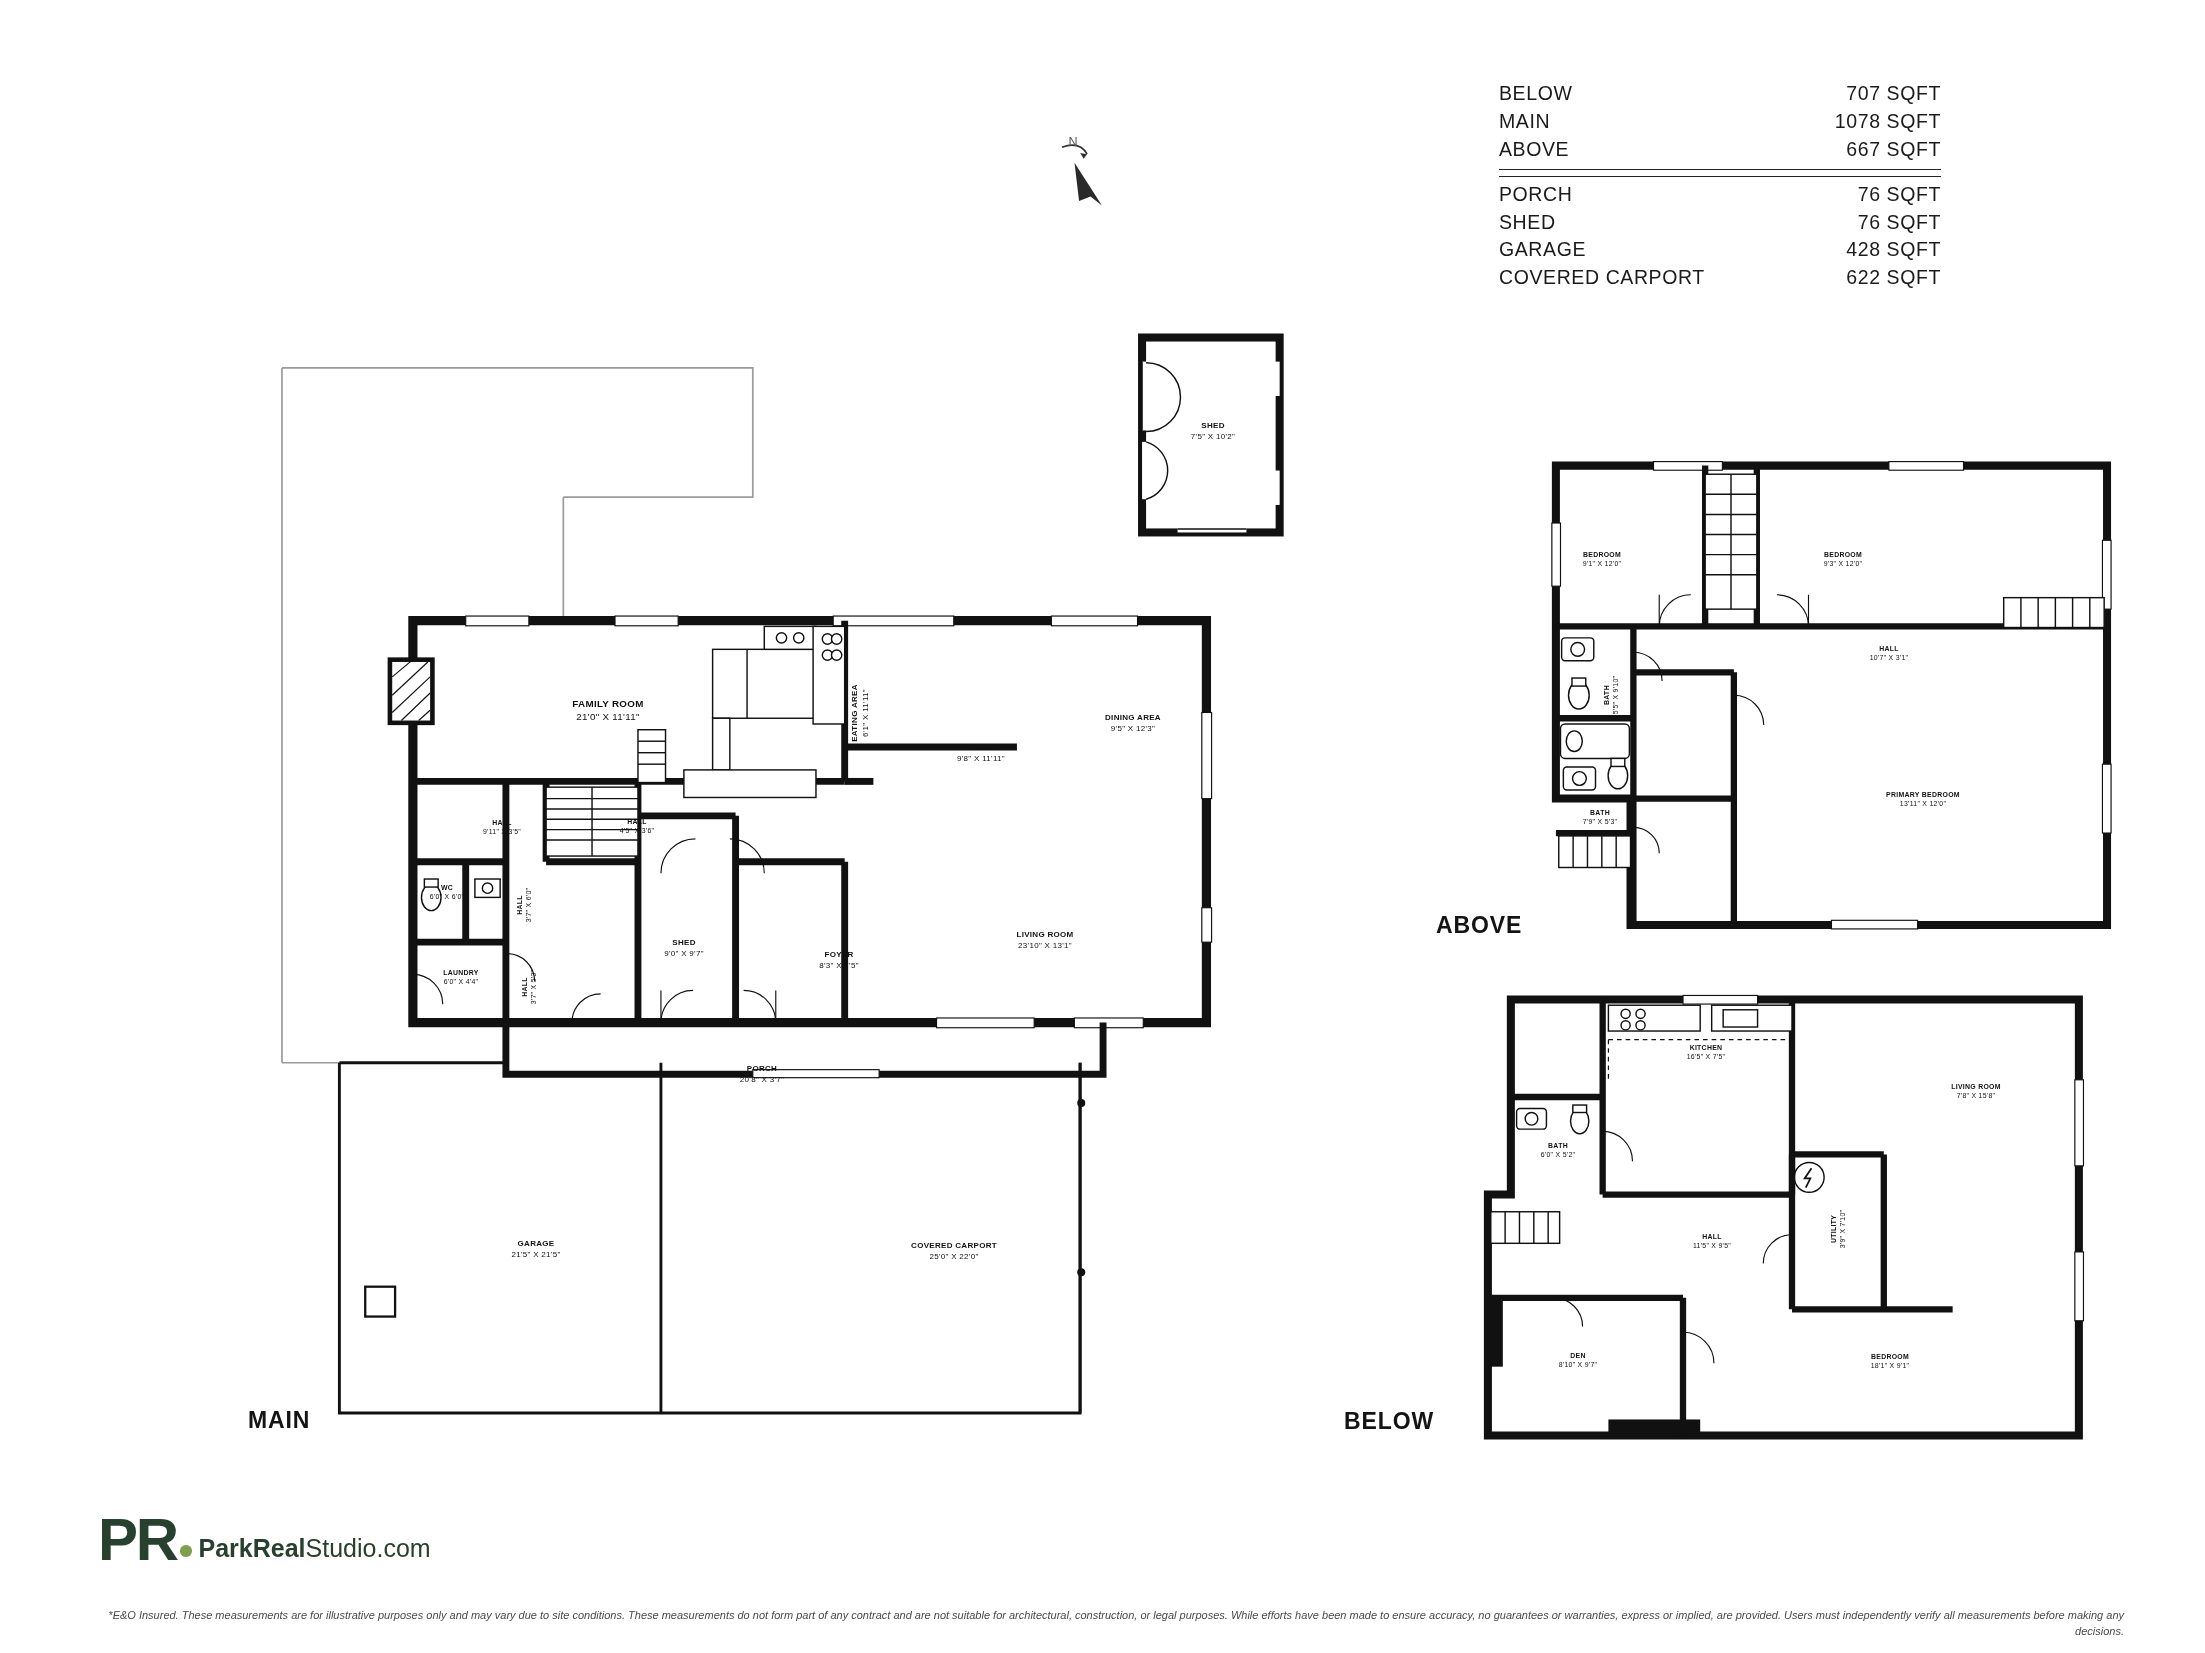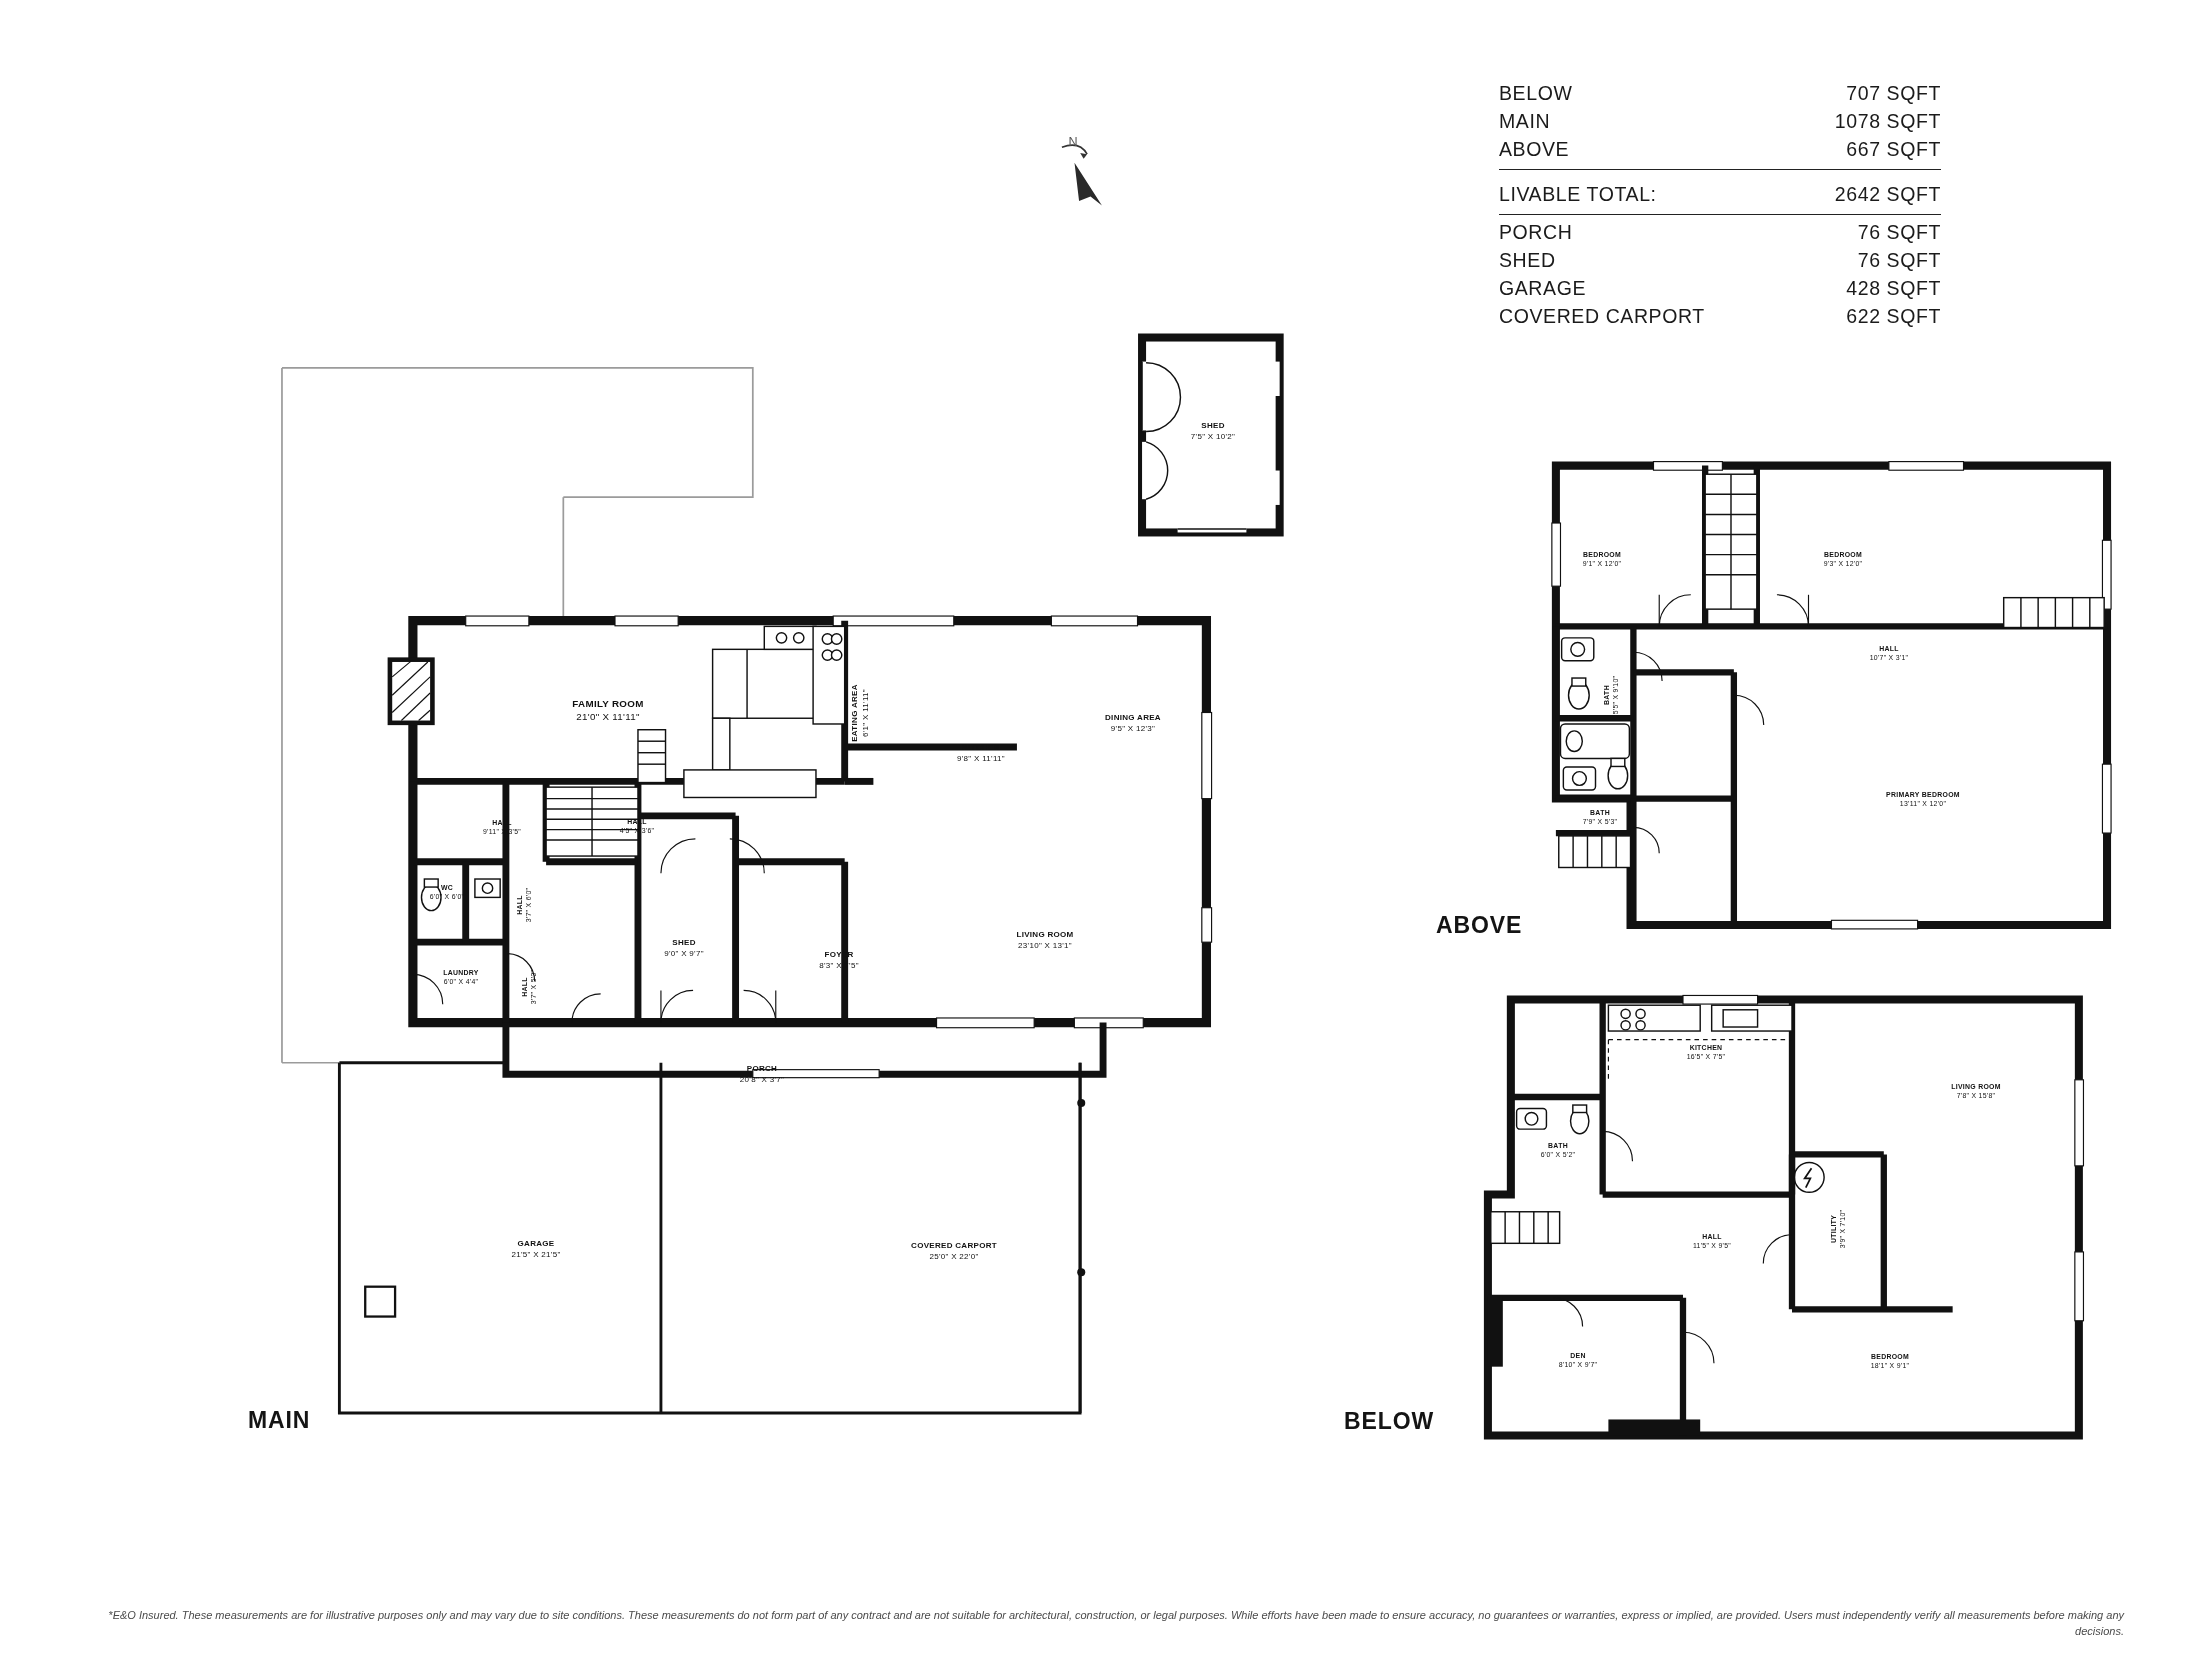--- a/index.html
+++ b/index.html
@@ -161,24 +161,20 @@
     </div>
     <div class="area-row">
       <span class="label">MAIN</span>
       <span class="value">1078 SQFT</span>
     </div>
     <div class="area-row">
       <span class="label">ABOVE</span>
       <span class="value">667 SQFT</span>
     </div>
     <div class="divider"></div>
-    <div class="area-row total">
-      <span class="label">LIVABLE TOTAL:</span>
-      <span class="value">2642 SQFT</span>
-    </div>
     <div class="divider"></div>
     <div class="area-row">
       <span class="label">PORCH</span>
       <span class="value">76 SQFT</span>
     </div>
     <div class="area-row">
       <span class="label">SHED</span>
       <span class="value">76 SQFT</span>
     </div>
     <div class="area-row">
@@ -594,17 +590,22 @@
     <div class="rm xs" style="left:142px; top:372px;">
       <span class="nm">DEN</span>
       <span class="dim">8'10" X 9'7"</span>
     </div>
     <div class="rm xs" style="left:454px; top:373px;">
       <span class="nm">BEDROOM</span>
       <span class="dim">18'1" X 9'1"</span>
     </div>
   </div>
 
+  <div id="logo">
+    <span class="mark">PR</span>
+    <span class="dot"></span>
+    <span class="wordmark"><span>ParkReal</span><span class="light">Studio.com</span></span>
+  </div>
 
   <div id="disclaimer">*E&amp;O Insured. These measurements are for illustrative purposes only and may vary due to site conditions. These measurements do not form part of any contract and are not suitable for architectural, construction, or legal purposes. While efforts have been made to ensure accuracy, no guarantees or warranties, express or implied, are provided. Users must independently verify all measurements before making any decisions.</div>
 
 </div>
 
 
 </body></html>

